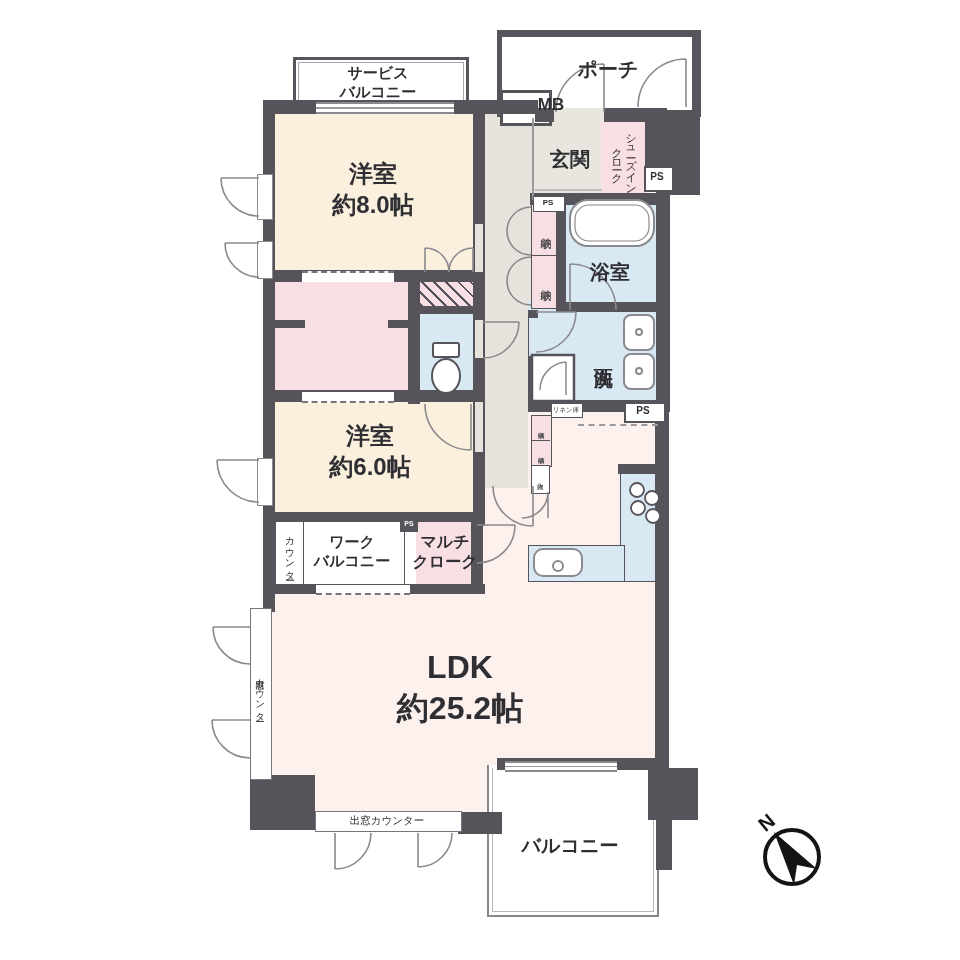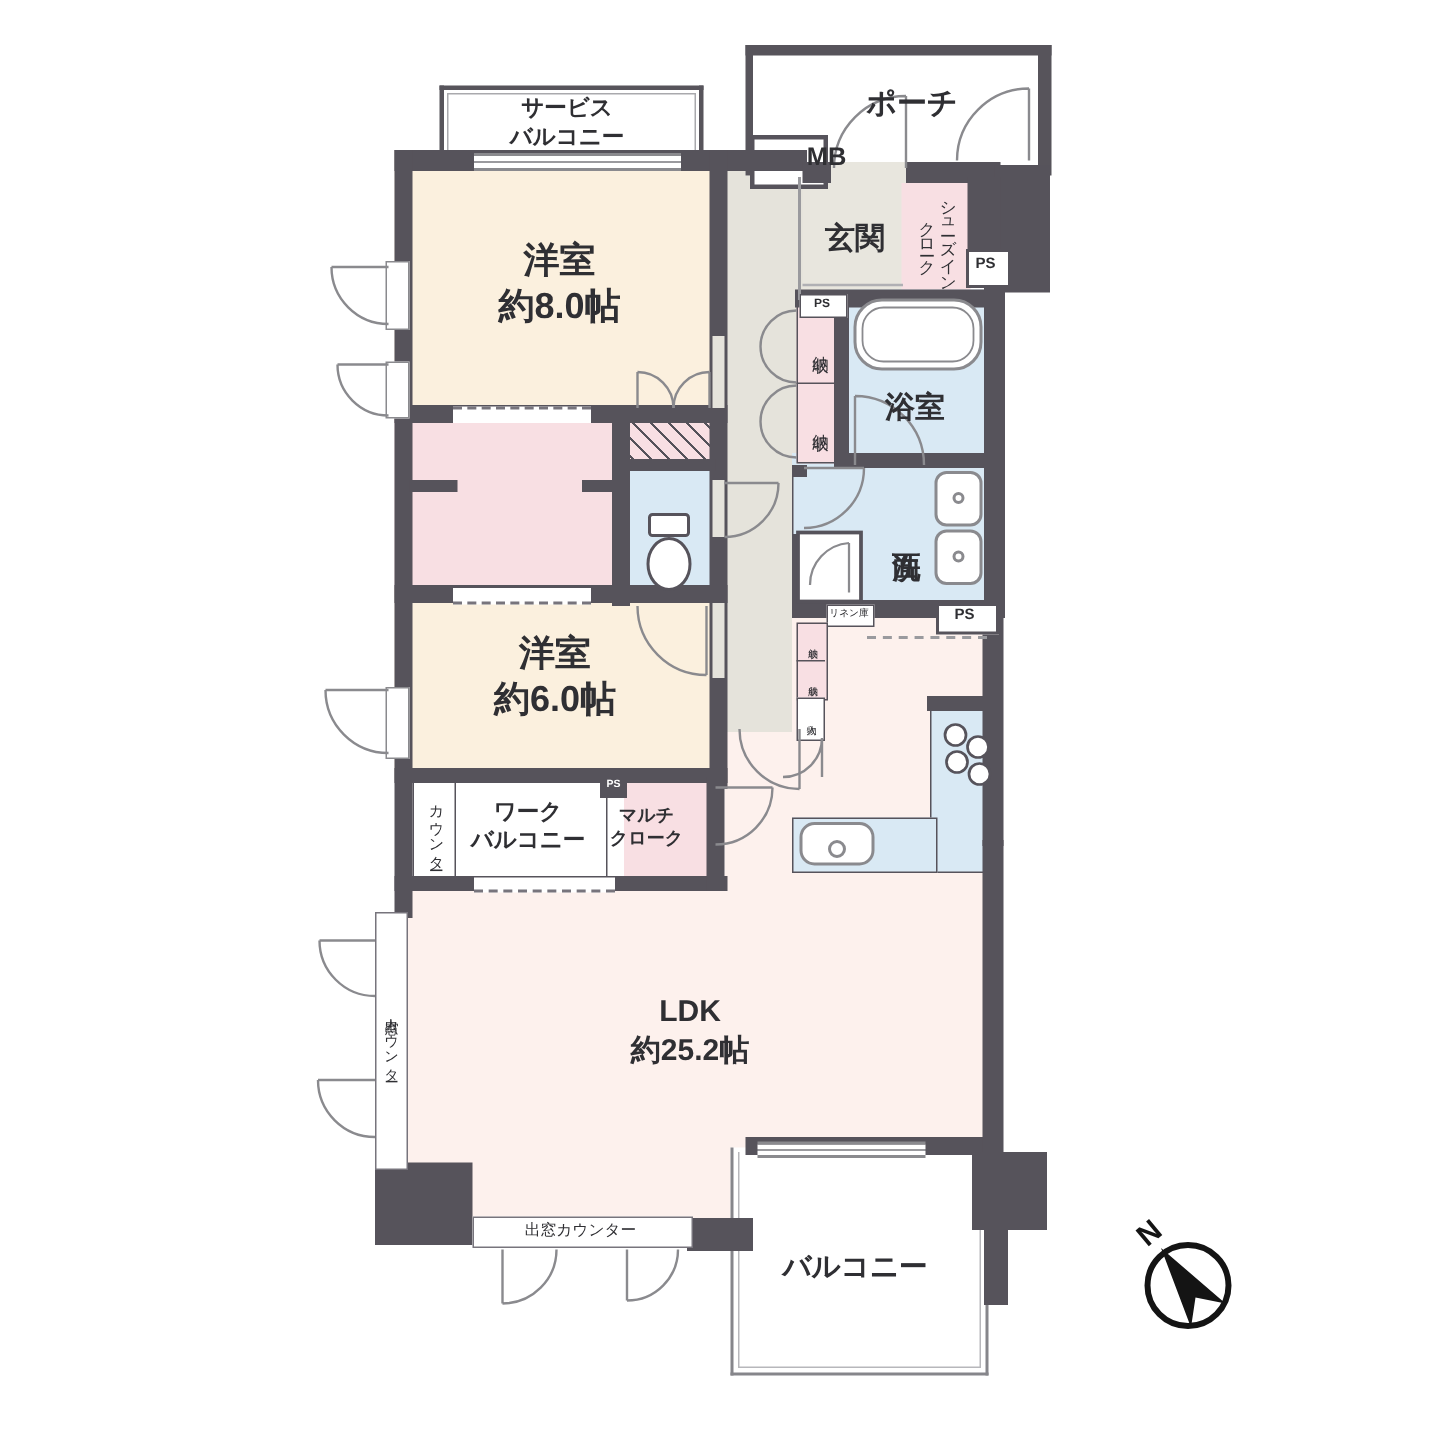--- a/index.html
+++ b/index.html
@@ -203,27 +203,27 @@
 約8.0帖</div>
   <div class="lbl v" style="left:546px;top:229px;font-size:11px;font-weight:500">収納</div>
   <div class="lbl v" style="left:546px;top:281px;font-size:11px;font-weight:500">収納</div>
   <div class="lbl" style="left:610px;top:273px;font-size:20px">浴室</div>
   <div class="lbl v" style="left:603px;top:353px;font-size:19px">洗面</div>
   <div class="lbl" style="left:370px;top:452px;font-size:24px">洋室
 約6.0帖</div>
   <div class="lbl v" style="left:289px;top:552px;font-size:10px;font-weight:500">カウンター</div>
   <div class="lbl" style="left:352px;top:551px;font-size:15px">ワーク
 バルコニー</div>
-  <div class="lbl" style="left:431px;top:552px;font-size:12px">マルチ
+  <div class="lbl" style="left:445px;top:552px;font-size:16px">マルチ
 クローク</div>
   <div class="lbl" style="left:566px;top:410px;font-size:6.5px;font-weight:500">リネン庫</div>
   <div class="lbl v" style="left:541px;top:427px;font-size:6.5px;font-weight:500">収納</div>
   <div class="lbl v" style="left:541px;top:452px;font-size:6.5px;font-weight:500">収納</div>
   <div class="lbl v" style="left:540px;top:478px;font-size:6.5px;font-weight:500">物入</div>
-  <div class="lbl" style="left:460px;top:688px;font-size:20px">LDK
+  <div class="lbl" style="left:460px;top:688px;font-size:32px">LDK
 約25.2帖</div>
   <div class="lbl v" style="left:260px;top:694px;font-size:9.5px;font-weight:500">出窓カウンター</div>
   <div class="lbl" style="left:387px;top:821px;font-size:10.5px;font-weight:500">出窓カウンター</div>
   <div class="lbl" style="left:570px;top:846px;font-size:19px">バルコニー</div>
 
   <div class="lbl" style="left:657px;top:177px;font-size:10px">PS</div>
   <div class="lbl" style="left:548px;top:203px;font-size:8px">PS</div>
   <div class="lbl" style="left:643px;top:411px;font-size:10px">PS</div>
   <div class="lbl" style="left:409px;top:524px;font-size:7px;color:#fff">PS</div>
 

